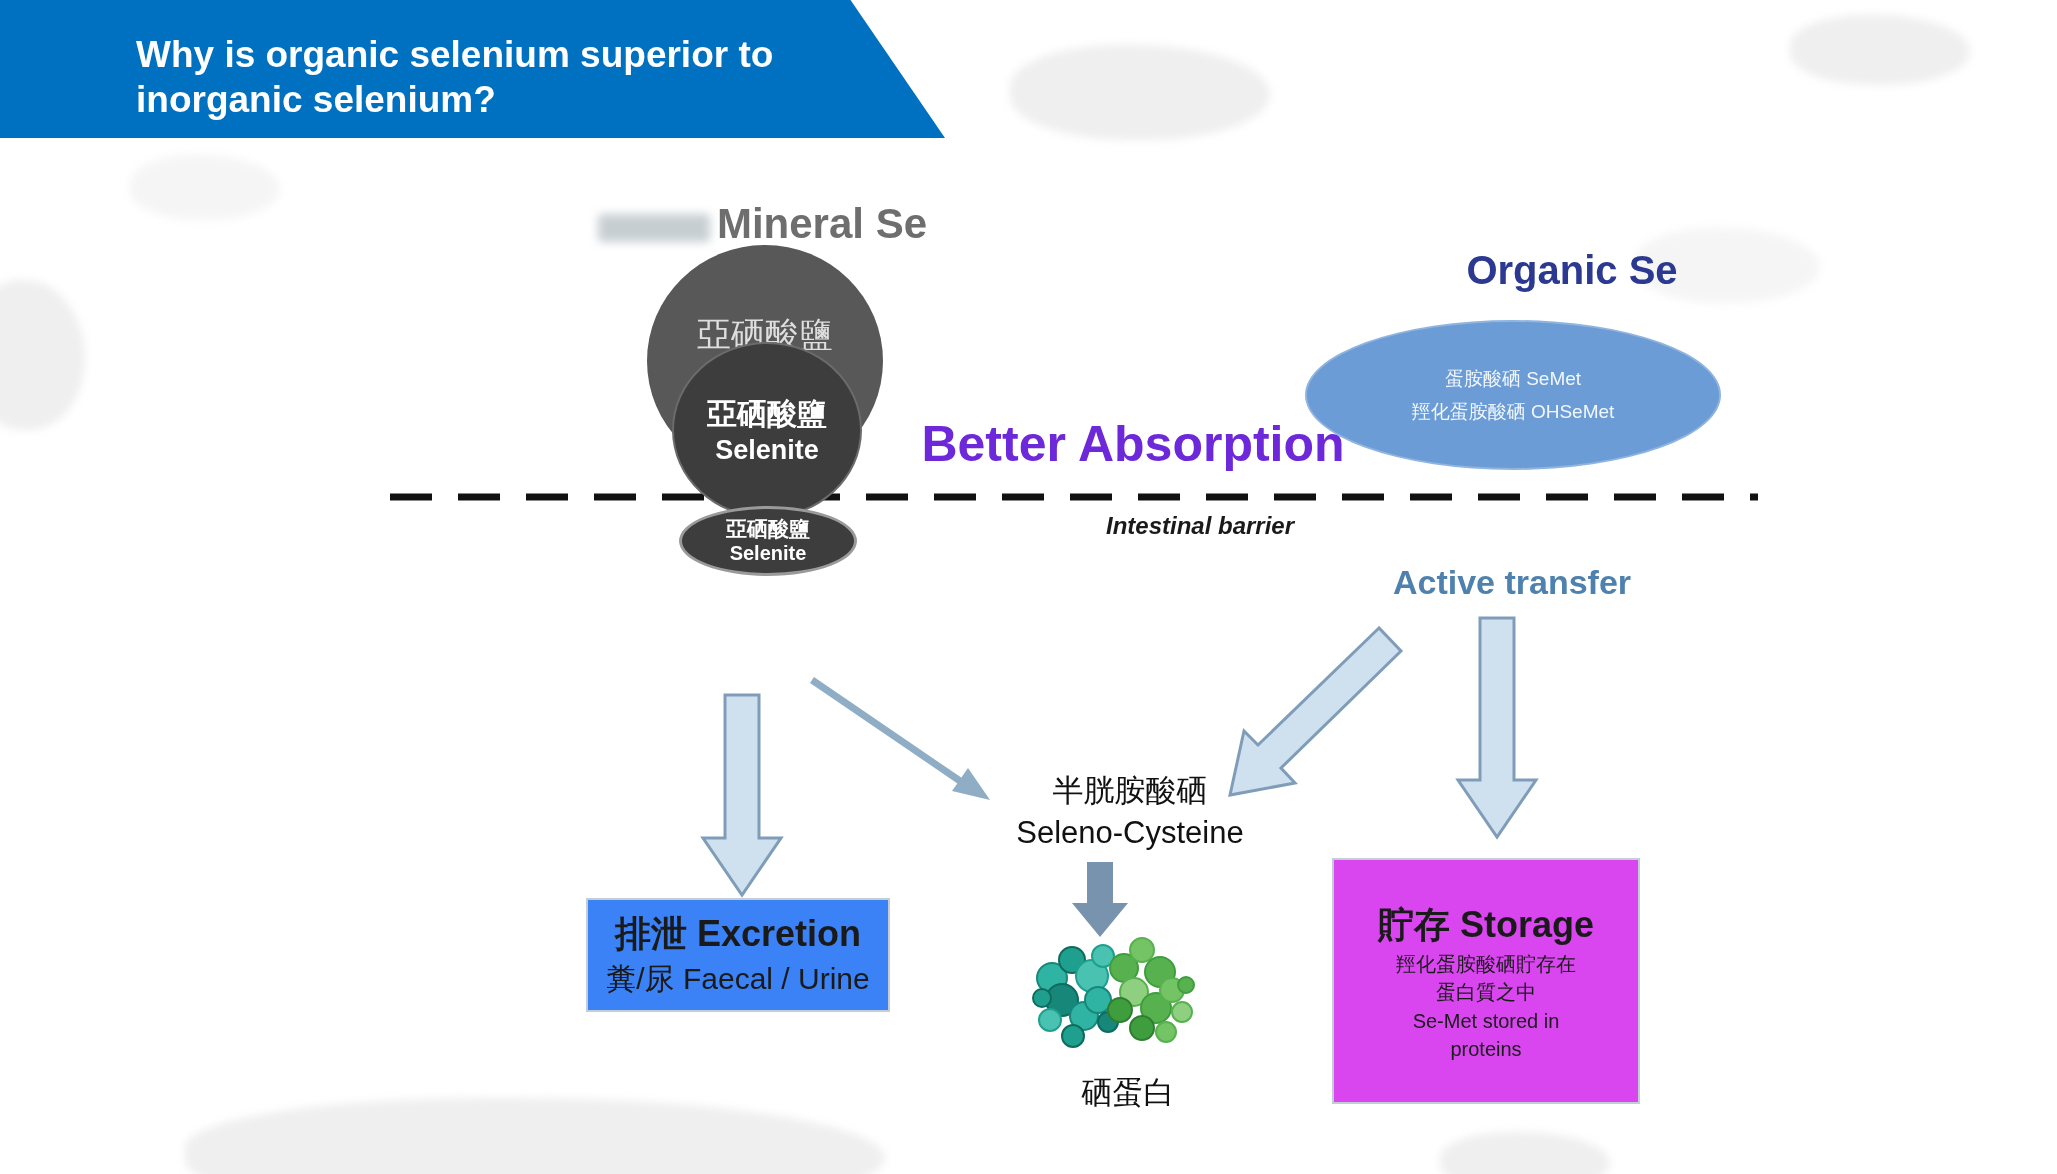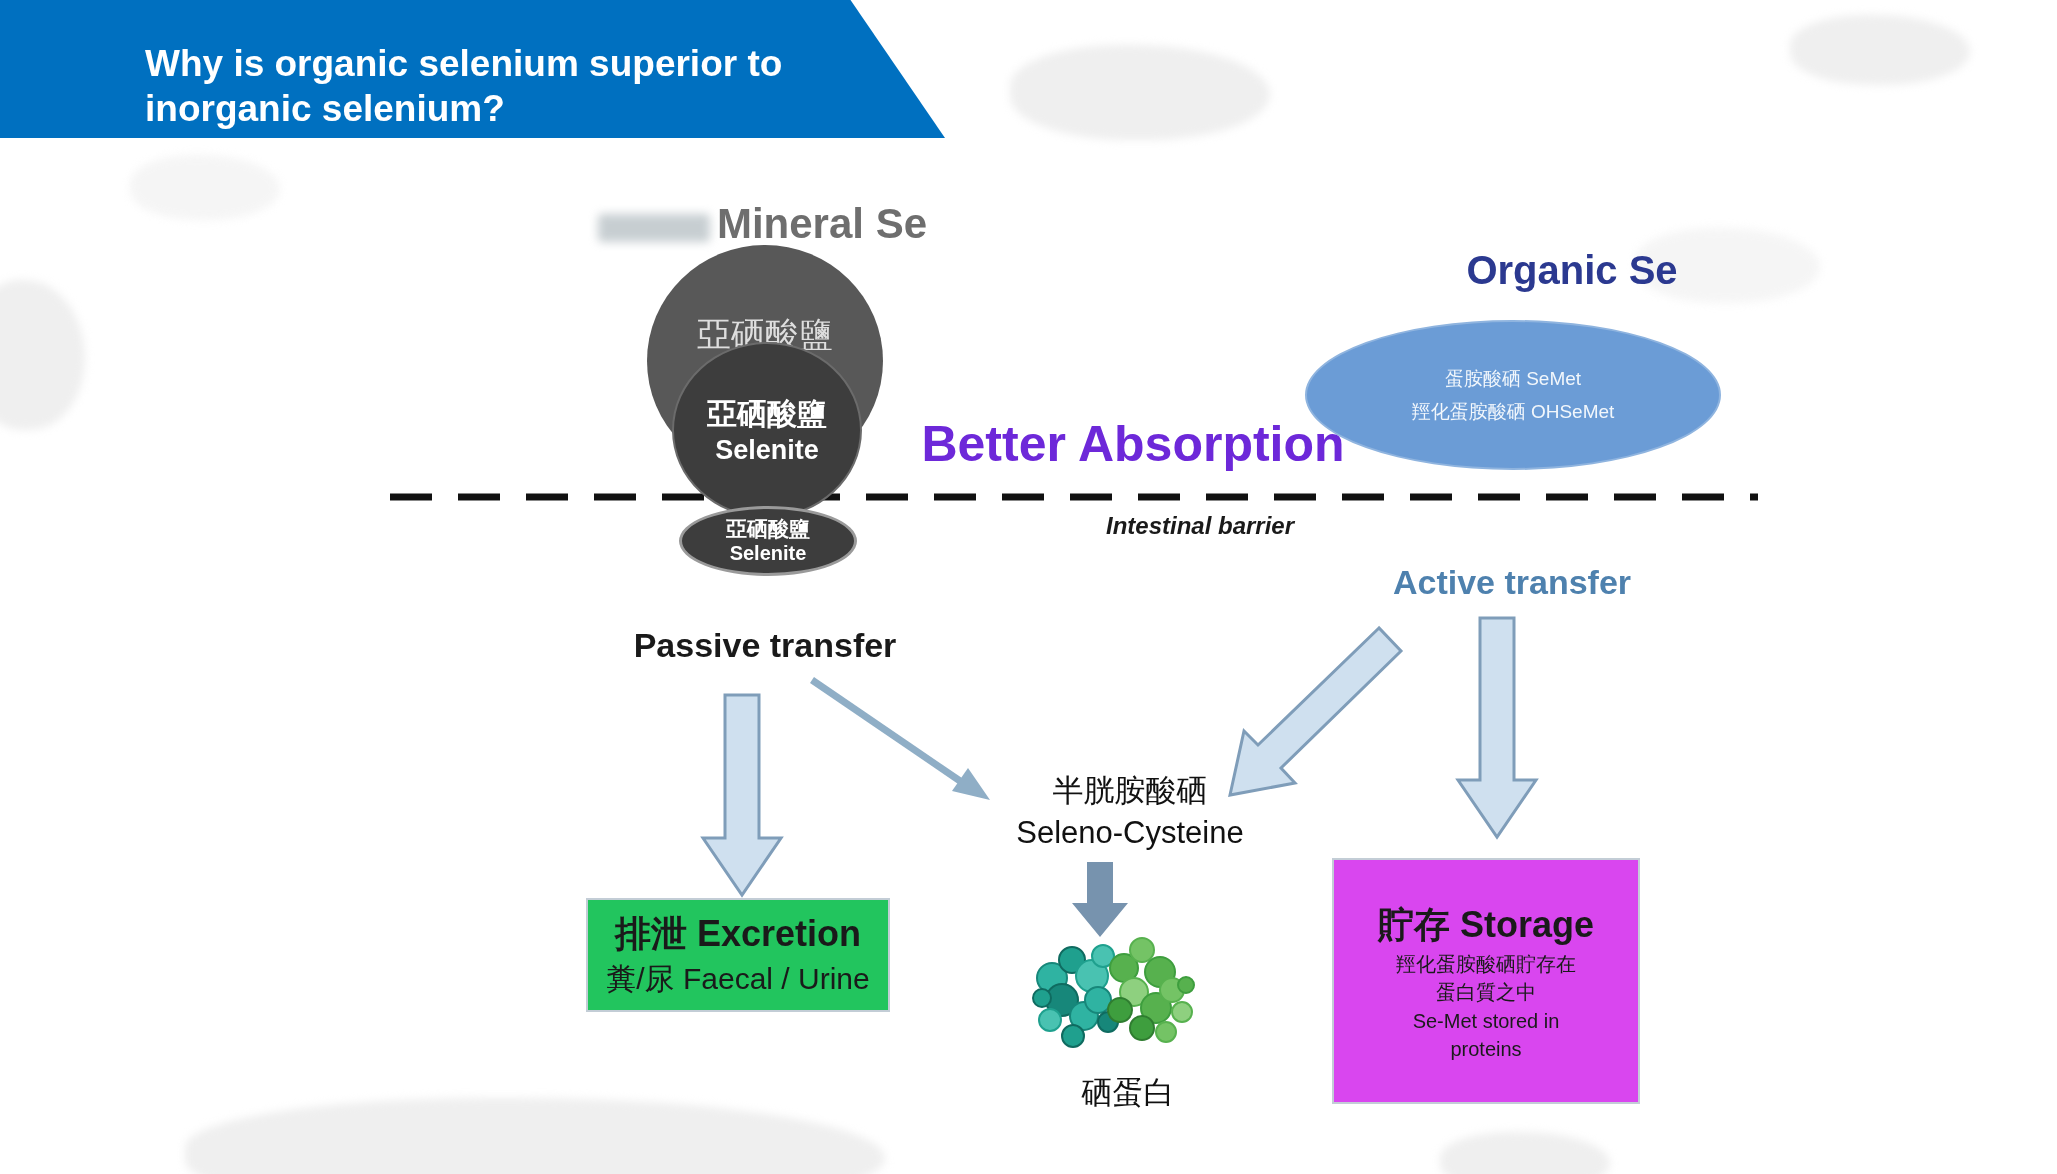--- a/index.html
+++ b/index.html
@@ -22,21 +22,21 @@
   }
 
   
   .banner {
     position: absolute; left: 0; top: 0;
     width: 945px; height: 138px;
     background: #0070C0;
     clip-path: polygon(0 0, 90% 0, 100% 100%, 0 100%);
   }
   .banner h1 {
-    margin: 17px;
+    margin: 8px;
     padding: 24px 0 0 128px;
     color: #ffffff;
     font-size: 37px;
     line-height: 1.22;
     font-weight: bold;
     white-space: pre-line;
   }
 
   
   .mineral-heading { left: 822px; top: 200px; font-size: 42px; font-weight: bold; color: #6E6E6E; text-align: center; }
@@ -76,21 +76,21 @@
   .active-transfer { left: 1512px; top: 563px; font-size: 34px; font-weight: bold; color: #4E81AE; }
   .passive-transfer { left: 765px; top: 626px; font-size: 34px; font-weight: bold; color: #1a1a1a; }
 
   .seleno { left: 1130px; top: 770px; font-size: 31px; color: #111111; line-height: 1.35; }
 
   .info-box {
     position: absolute;
     display: flex; flex-direction: column; align-items: center; justify-content: center;
     border: 2px solid #C3CDD6; color: #1a1a1a; text-align: center;
   }
-  .excretion-box { left: 586px; top: 898px; width: 300px; height: 110px; background: #22c55e; }
+  .excretion-box { left: 586px; top: 898px; width: 300px; height: 110px; background: #3b82f6; }
   .excretion-box .l1 { font-size: 36px; font-weight: bold; }
   .excretion-box .l2 { font-size: 30px; }
 
   .storage-box { left: 1332px; top: 858px; width: 304px; height: 242px; background: #d946ef; line-height: 1.42; }
   .storage-box .l1 { font-size: 36px; font-weight: bold; }
   .storage-box .ln { font-size: 20px; }
 
   .protein-label { left: 1128px; top: 1072px; font-size: 31px; color: #111111; }
 
   svg.layer { position: absolute; left: 0; top: 0; }
@@ -171,21 +171,20 @@
 
   <div class="abs ctr better-absorption">Better Absorption</div>
   <div class="abs ctr intestinal">Intestinal barrier</div>
 
   <div class="abs below-ellipse">
     <span class="zh">亞硒酸鹽</span>
     <span class="en">Selenite</span>
   </div>
 
   <div class="abs ctr active-transfer">Active transfer</div>
-  <div class="abs ctr passive-transfer">Passive transfer</div>
 
   <div class="abs ctr seleno">
     <div>半胱胺酸硒</div>
     <div>Seleno-Cysteine</div>
   </div>
 
   <div class="info-box excretion-box">
     <div class="l1">排泄 Excretion</div>
     <div class="l2">糞/尿 Faecal / Urine</div>
   </div>

